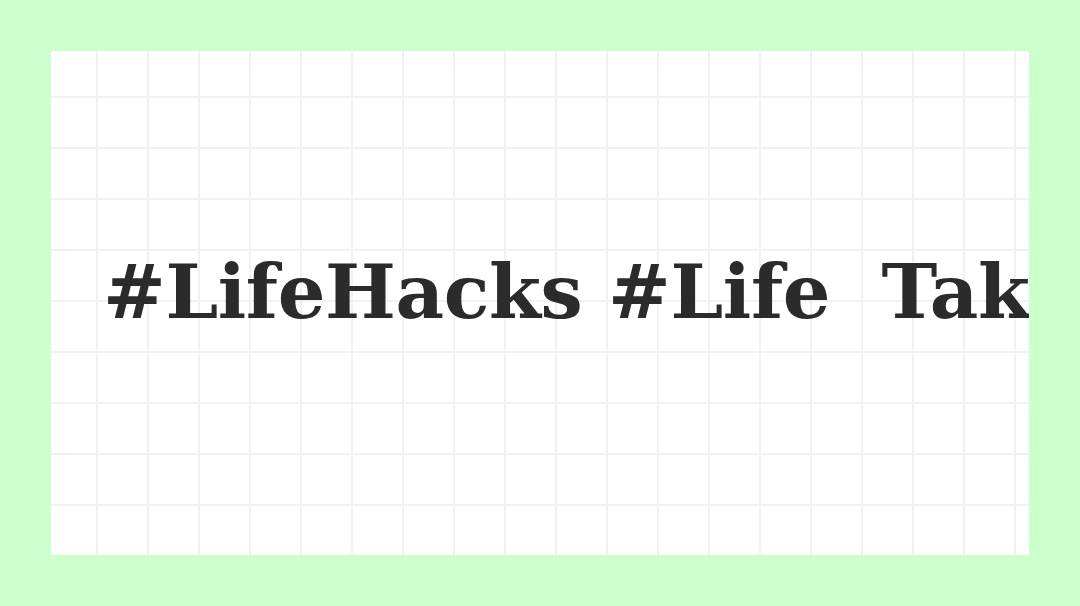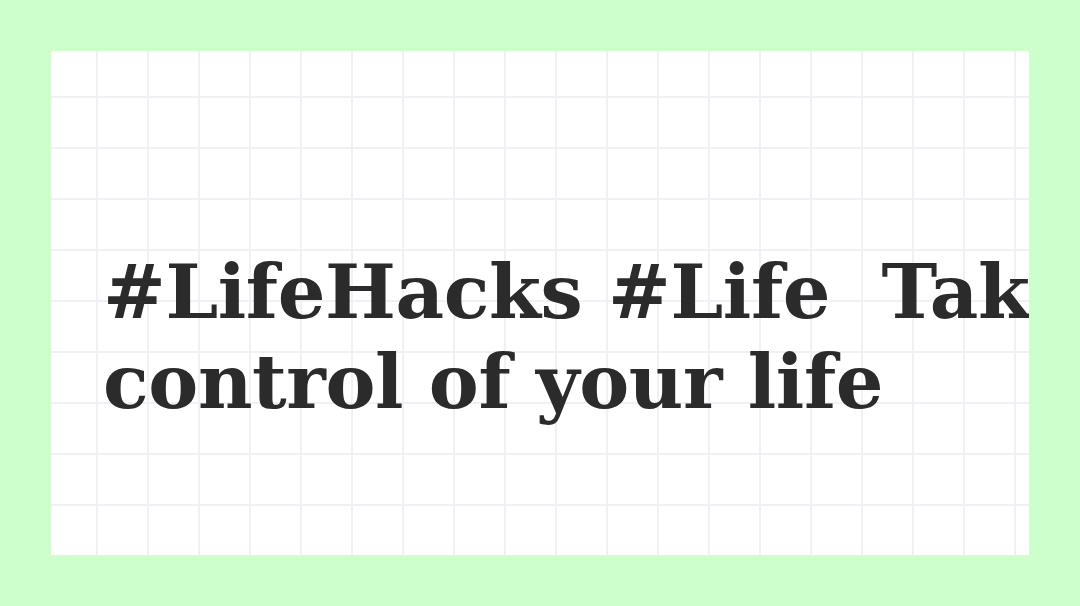--- a/index.html
+++ b/index.html
@@ -74,18 +74,17 @@
 <body>
 
 <div id="canvas">
 
   <div id="card">
 
     <div id="grid"></div>
 
     <div id="text-block">
       <div class="headline-line">#LifeHacks #Life  Taking</div>
-      <div class="headline-line">control of your life</div>
     </div>
 
   </div>
 
 </div>
 
 </body></html>

